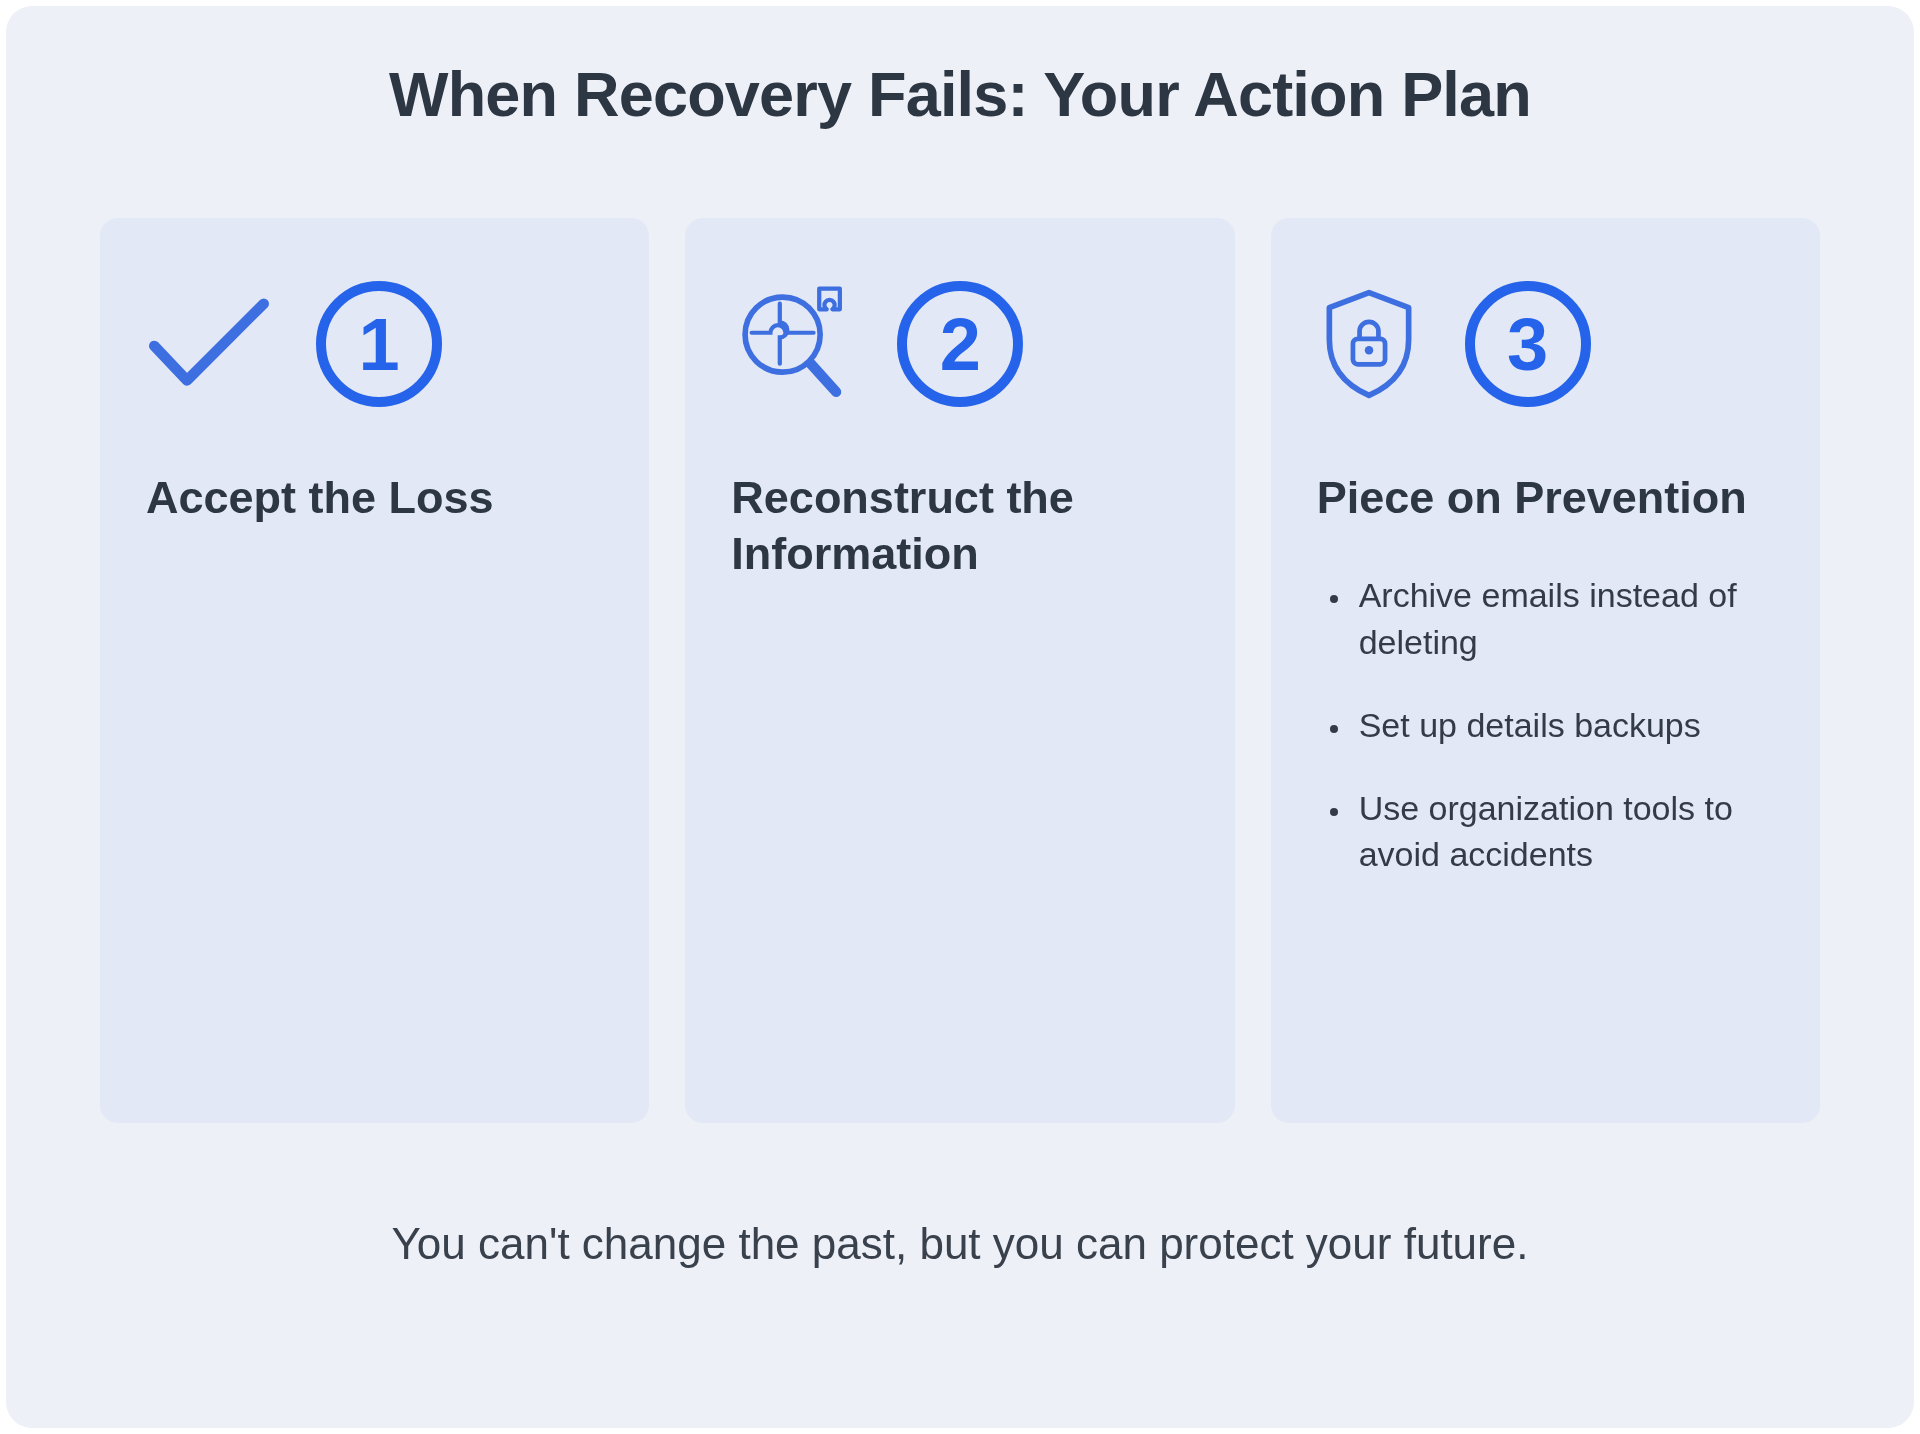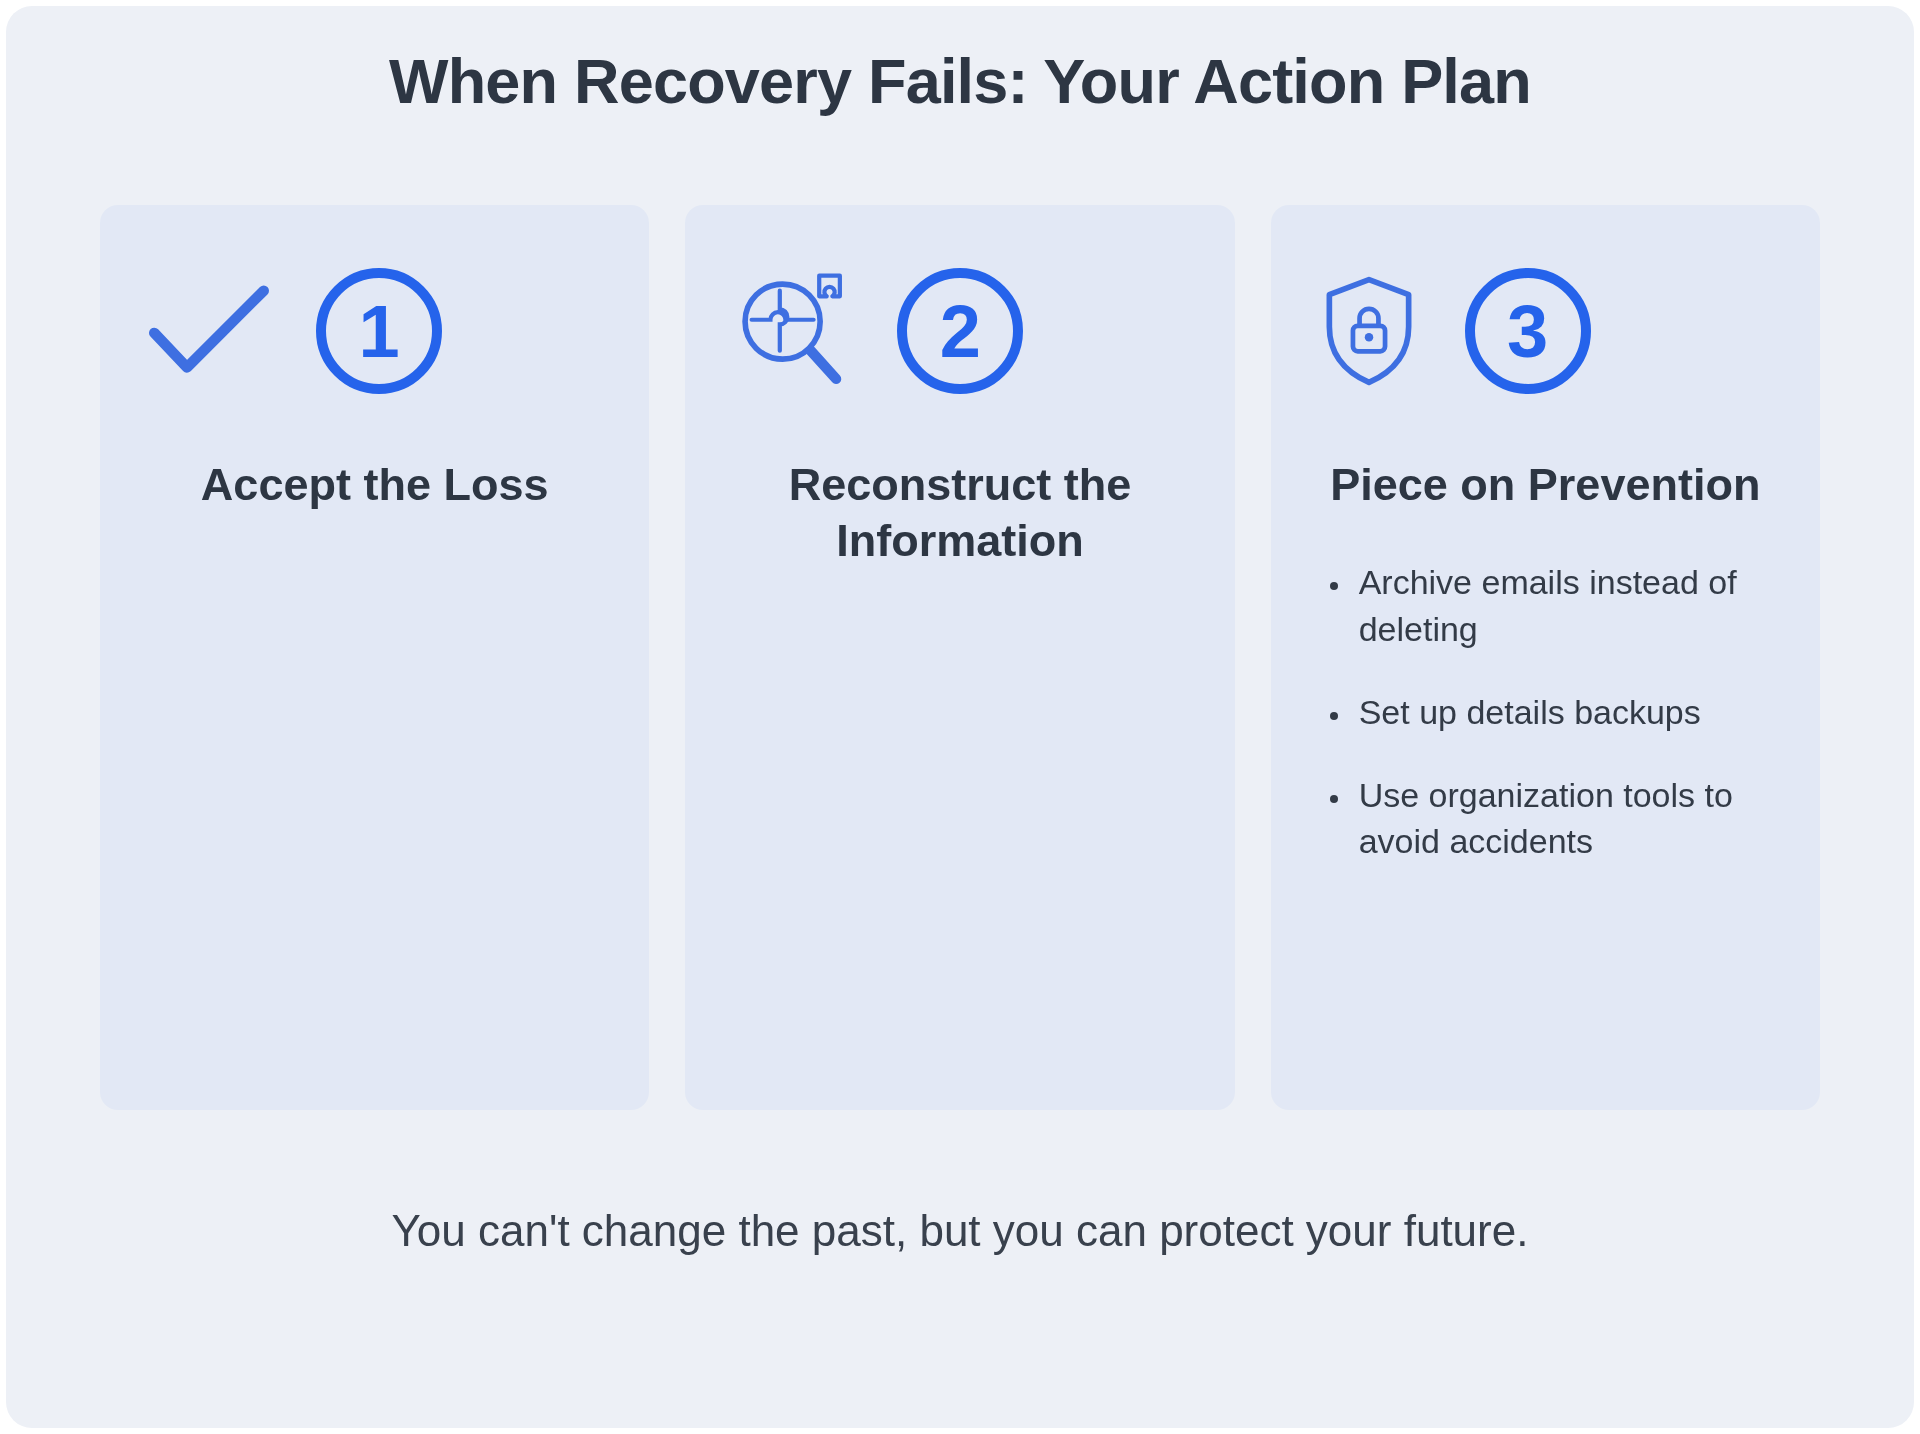--- a/index.html
+++ b/index.html
@@ -10,21 +10,21 @@
     position: relative;
     overflow: hidden;
   }
   .panel {
     position: absolute; inset: 6px;
     background: var(--page_bg, #edf0f6);
     border-radius: 26px;
     overflow: hidden;
   }
   .title {
-    margin: 39px 0 0;
+    margin: 52px 0 0;
     text-align: center;
     font-size: 63px;
     font-weight: 600;
     letter-spacing: -0.8px;
     color: var(--heading_text, #2d3643);
   }
   .cards {
     display: flex;
     gap: 36px;
     margin: 88px 94px 0;
@@ -54,21 +54,20 @@
     font-size: 74px; font-weight: 700;
     color: var(--accent, #2563eb);
     flex: none;
   }
   .heading {
     margin: 58px 0 0;
     font-size: 45px;
     font-weight: 600;
     line-height: 1.24;
     color: var(--heading_text, #2d3643);
-    text-align: center;
   }
   .bullets {
     margin: 46px 0 0;
     padding-left: 36px;
     list-style: disc;
   }
   .bullets li {
     font-size: 34px;
     line-height: 1.38;
     color: var(--body_text, #333b47);

